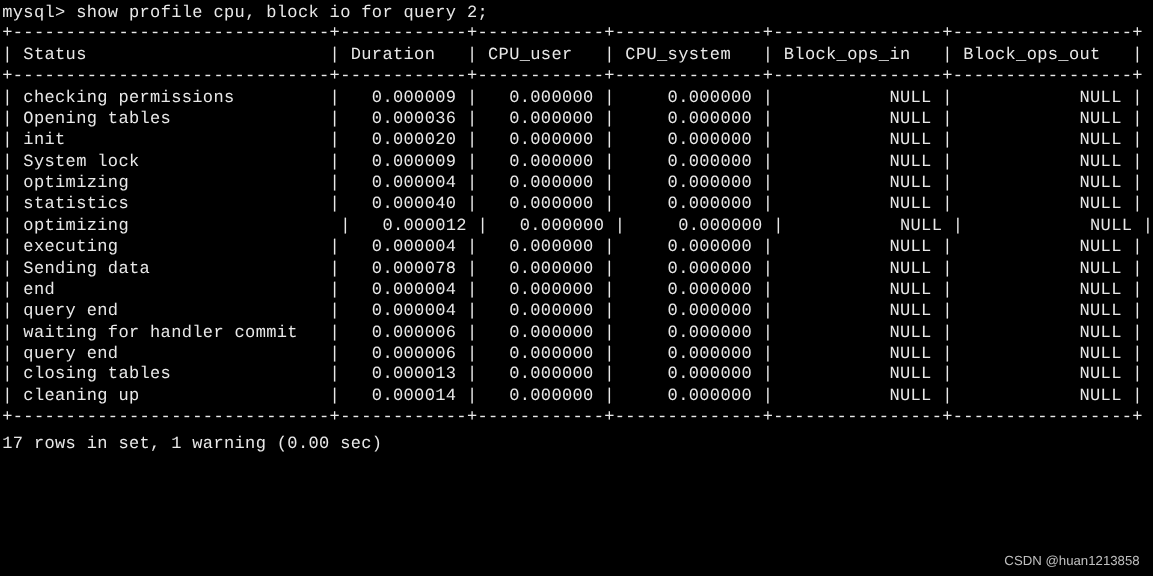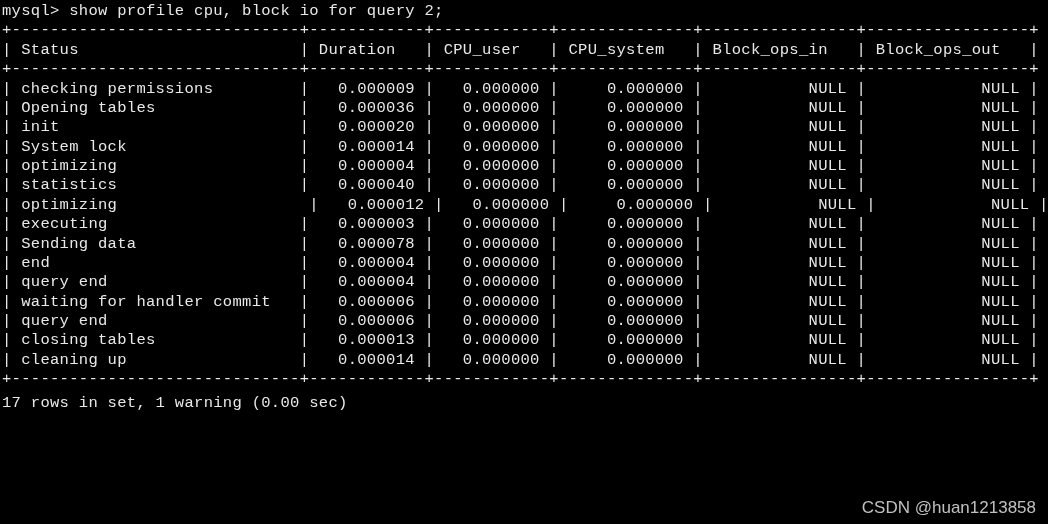--- a/index.html
+++ b/index.html
@@ -18,41 +18,41 @@
     }
     .prompt { white-space: pre; }
     .border-line { white-space: pre; color: #e8e8e8; }
     .header-row, .data-row { white-space: pre; }
     .footer { white-space: pre; margin-top: 4px; }
     .watermark {
       position: absolute;
       bottom: 6px;
       right: 12px;
       color: #c0c0c0;
-      font-size: 17px;
+      font-size: 12px;
       font-family: Arial, sans-serif;
       letter-spacing: 0;
     }
   </style>
 </head>
 <body>
 
 <div class="prompt"><span>mysql&gt; </span><span>show profile cpu, block io for query 2;</span></div>
 <div class="border-line">+------------------------------+------------+------------+--------------+----------------+-----------------+</div>
 <div class="header-row">| Status                       | Duration   | CPU_user   | CPU_system   | Block_ops_in   | Block_ops_out   |</div>
 <div class="border-line">+------------------------------+------------+------------+--------------+----------------+-----------------+</div>
 <div id="rows-container">
     <div class="data-row">| checking permissions         |   0.000009 |   0.000000 |     0.000000 |           NULL |            NULL |</div>
     <div class="data-row">| Opening tables               |   0.000036 |   0.000000 |     0.000000 |           NULL |            NULL |</div>
     <div class="data-row">| init                         |   0.000020 |   0.000000 |     0.000000 |           NULL |            NULL |</div>
-    <div class="data-row">| System lock                  |   0.000014 |   0.000000 |     0.000000 |           NULL |            NULL |</div>
+    <div class="data-row">| System lock                  |   0.000009 |   0.000000 |     0.000000 |           NULL |            NULL |</div>
     <div class="data-row">| optimizing                   |   0.000004 |   0.000000 |     0.000000 |           NULL |            NULL |</div>
     <div class="data-row">| statistics                   |   0.000040 |   0.000000 |     0.000000 |           NULL |            NULL |</div>
     <div class="data-row">| optimizing                    |   0.000012 |   0.000000 |     0.000000 |           NULL |            NULL |</div>
-    <div class="data-row">| executing                    |   0.000003 |   0.000000 |     0.000000 |           NULL |            NULL |</div>
+    <div class="data-row">| executing                    |   0.000004 |   0.000000 |     0.000000 |           NULL |            NULL |</div>
     <div class="data-row">| Sending data                 |   0.000078 |   0.000000 |     0.000000 |           NULL |            NULL |</div>
     <div class="data-row">| end                          |   0.000004 |   0.000000 |     0.000000 |           NULL |            NULL |</div>
     <div class="data-row">| query end                    |   0.000004 |   0.000000 |     0.000000 |           NULL |            NULL |</div>
     <div class="data-row">| waiting for handler commit   |   0.000006 |   0.000000 |     0.000000 |           NULL |            NULL |</div>
     <div class="data-row">| query end                    |   0.000006 |   0.000000 |     0.000000 |           NULL |            NULL |</div>
     <div class="data-row">| closing tables               |   0.000013 |   0.000000 |     0.000000 |           NULL |            NULL |</div>
     <div class="data-row">| cleaning up                  |   0.000014 |   0.000000 |     0.000000 |           NULL |            NULL |</div>
   </div>
 <div class="border-line">+------------------------------+------------+------------+--------------+----------------+-----------------+</div>
 <div class="footer">17 rows in set, 1 warning (0.00 sec)</div>

